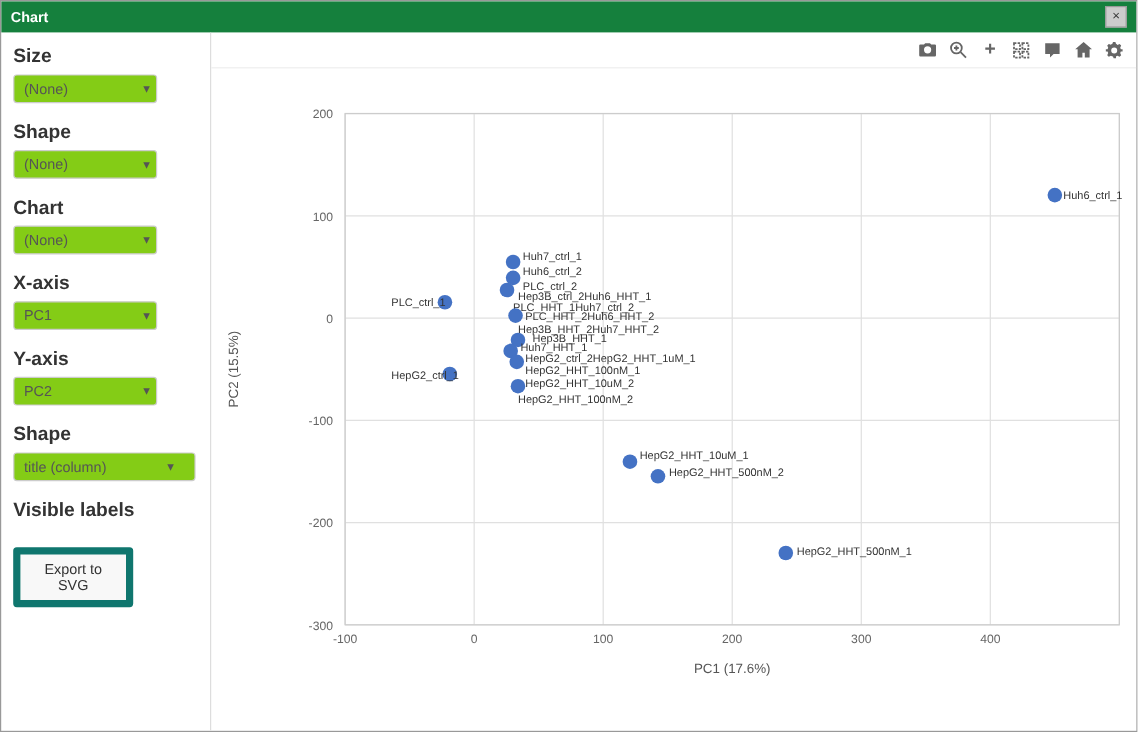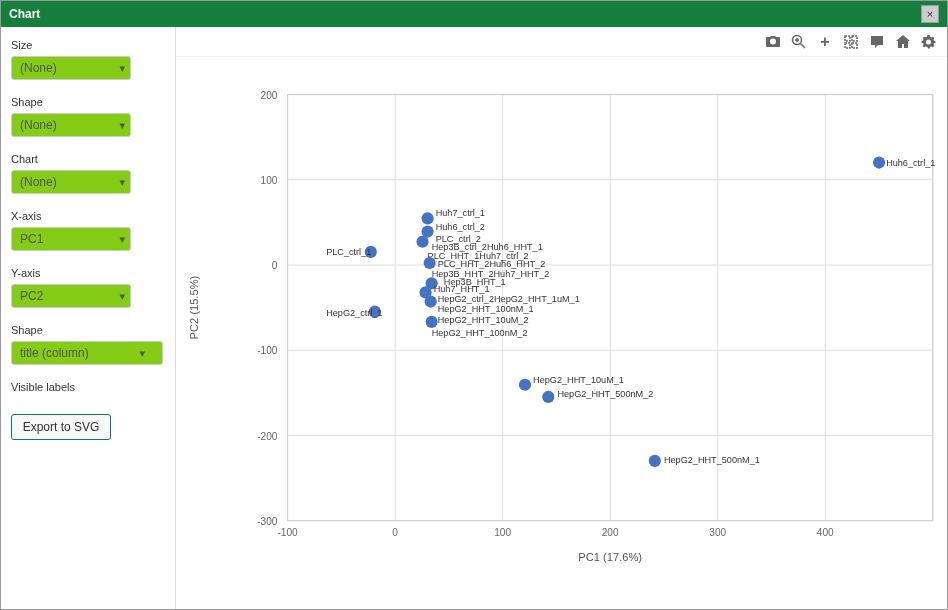--- a/index.html
+++ b/index.html
@@ -54,22 +54,22 @@
       flex-shrink: 0;
       padding: 12px 10px;
       border-right: 1px solid #ddd;
       display: flex;
       flex-direction: column;
       gap: 16px;
       overflow-y: auto;
     }
 
     .sidebar-section label {
-      font-size: 11px;
-      font-weight: normal;
+      font-size: 16px;
+      font-weight: bold;
       color: #333;
       display: block;
       margin-bottom: 5px;
     }
 
     .select-wrapper {
       position: relative;
       display: inline-block;
       width: 120px;
     }
@@ -93,21 +93,21 @@
       right: 6px;
       top: 50%;
       transform: translateY(-50%);
       pointer-events: none;
       font-size: 11px;
       color: #555;
     }
 
     .export-btn {
       background: #f8f8f8;
-      border: 1px solid #0f766e;
+      border: 6px solid #0f766e;
       border-radius: 3px;
       padding: 5px 10px;
       font-size: 12px;
       cursor: pointer;
       color: #333;
       width: 100px;
     }
 
     .chart-area {
       flex: 1;

